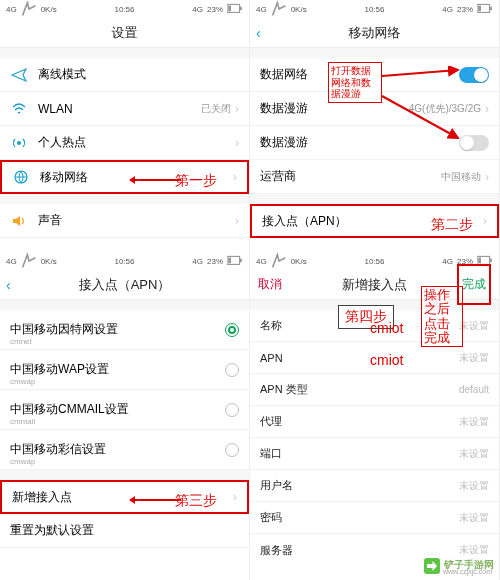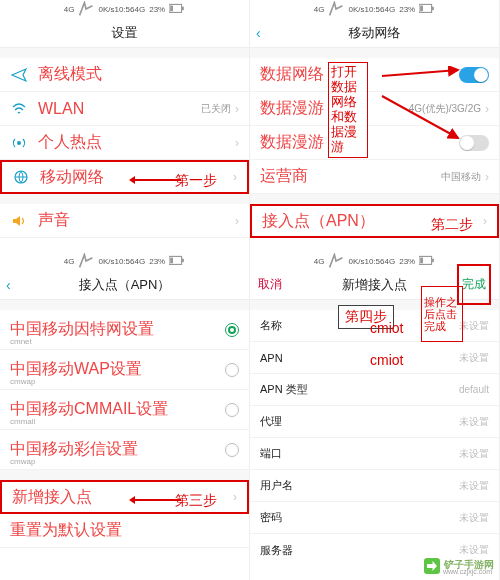--- a/index.html
+++ b/index.html
@@ -1,28 +1,28 @@
 <!DOCTYPE html>
 <html><head>
 <meta charset="utf-8">
 <style>
   * { box-sizing: border-box; margin: 0; padding: 0; }
   body { font-family: -apple-system, "Helvetica Neue", Arial, sans-serif; width: 500px; height: 580px; background: #fff; position: relative; overflow: hidden; font-size: 12px; color: #222; }
   .grid { display: grid; grid-template-columns: 1fr 1fr; width: 500px; height: 580px; }
   .pane { position: relative; border-right: 1px solid #eee; overflow: hidden; background: #fff; }
-  .statusbar { display: flex; align-items: center; justify-content: center; height: 18px; padding: 0 6px; font-size: 8px; color: #555; background: #fff; }
+  .statusbar { display: flex; align-items: center; justify-content: space-between; height: 18px; padding: 0 6px; font-size: 8px; color: #555; background: #fff; }
   .sb-left, .sb-right { display: flex; gap: 4px; align-items: center; }
   .titlebar { height: 30px; display: flex; align-items: center; justify-content: center; position: relative; border-bottom: 1px solid #eee; background: #fff; }
   .titlebar .back { position: absolute; left: 6px; color: #18a0c8; font-size: 14px; }
   .titlebar .title { font-size: 13px; font-weight: 500; }
   .titlebar .left-action { position: absolute; left: 8px; color: #c03; font-size: 12px; }
   .titlebar .right-action { position: absolute; right: 8px; color: #14a05a; font-size: 12px; }
   .row { display: flex; align-items: center; height: 34px; padding: 0 10px; border-bottom: 1px solid #f2f2f2; background: #fff; position: relative; }
   .row .icon { width: 18px; height: 18px; margin-right: 10px; display: flex; align-items: center; justify-content: center; }
-  .row .label { flex: 1; font-size: 16px; color: #ef4444; }
+  .row .label { flex: 1; font-size: 12px; color: #000000; }
   .row .value { font-size: 10px; color: #999; margin-right: 4px; margin-left: 48px; }
   .row .chev { color: #ccc; font-size: 12px; }
   .row.double { height: 40px; gap: 31px; }
   .row .sub { position: absolute; left: 10px; bottom: 3px; font-size: 8px; color: #aaa; }
   .toggle { width: 30px; height: 16px; border-radius: 8px; background: #ddd; position: relative; }
   .toggle.on { background: #2aa3e6; }
   .toggle .knob { width: 14px; height: 14px; border-radius: 50%; background: #fff; position: absolute; top: 1px; left: 1px; box-shadow: 0 1px 1px rgba(0,0,0,.2); }
   .toggle.on .knob { left: 15px; }
   .radio { width: 14px; height: 14px; border: 1px solid #bbb; border-radius: 50%; margin-left: auto; position: relative; }
   .radio.on { border-color: #14a05a; }
@@ -178,21 +178,21 @@
       <span class="value">中国移动</span>
       <span class="chev">›</span>
     </div>
     <div class="gap"></div>
     <div class="row redbox" style="position:relative">
       <span class="label">接入点（APN）</span>
       <span class="chev">›</span>
       <span class="anno" style="right:24px; top:10px">第二步</span>
     </div>
 
-    <div class="anno" style="left:78px; top:62px; width:40px; border:1px solid #d00; padding:2px; line-height:1.15; font-size:13px; background:rgba(255,255,255,.6)"><span>打开数据网络和数据漫游</span></div>
+    <div class="anno" style="left:78px; top:62px; width:54px; border:1px solid #d00; padding:2px; line-height:1.15; font-size:10px; background:rgba(255,255,255,.6)"><span>打开数据网络和数据漫游</span></div>
 
     <svg style="position:absolute; left:130px; top:66px; pointer-events:none" width="110" height="90">
       <defs>
           <marker id="ah2" markerWidth="6" markerHeight="6" refX="5" refY="3" orient="auto">
             <path d="M0 0 L6 3 L0 6 Z" fill="#d00"></path>
           </marker>
         </defs>
       <line x1="2" y1="10" x2="78" y2="4" stroke="#d00" stroke-width="2" marker-end="url(#ah2)"></line>
       <line x1="2" y1="30" x2="78" y2="72" stroke="#d00" stroke-width="2" marker-end="url(#ah2)"></line>
     </svg>
@@ -310,21 +310,21 @@
     <div class="form-row">
         <span class="flabel">密码</span>
         <span class="fval">未设置</span>
       </div>
     <div class="form-row" style="border-bottom:none">
         <span class="flabel">服务器</span>
         <span class="fval">未设置</span>
       </div>
 
     <div class="anno" style="left:88px; top:53px; border:1px solid #404040; padding:2px 6px; background:#fff"><span>第四步</span></div>
-    <div class="anno" style="right:36px; top:34px; width:42px; border:1px solid #d00; padding:9px 2px; line-height:1.1; font-size:11px"><span>操作之后点击完成</span></div>
+    <div class="anno" style="right:36px; top:34px; width:42px; border:1px solid #d00; padding:1px 2px; line-height:1.1; font-size:13px"><span>操作之后点击完成</span></div>
     <span class="anno" style="left:120px; top:68px">cmiot</span>
     <span class="anno" style="left:120px; top:100px">cmiot</span>
   </div>
 
 </div>
 
 <div class="watermark">
   <div class="logo"></div>
   <span class="txt">铲子手游网</span>
   <span class="url">www.czjxjc.com</span>

